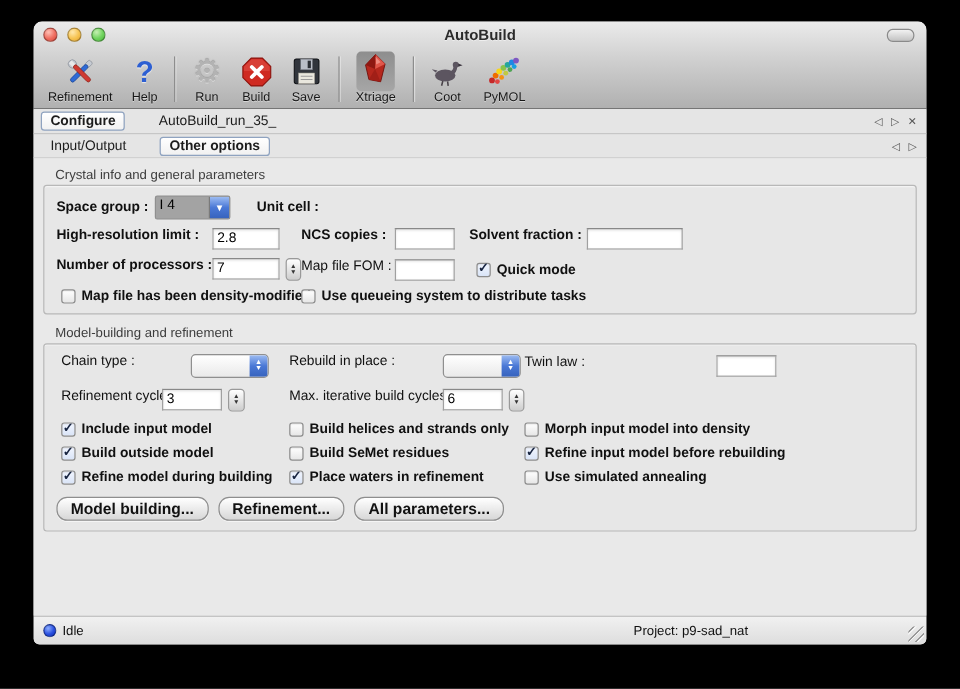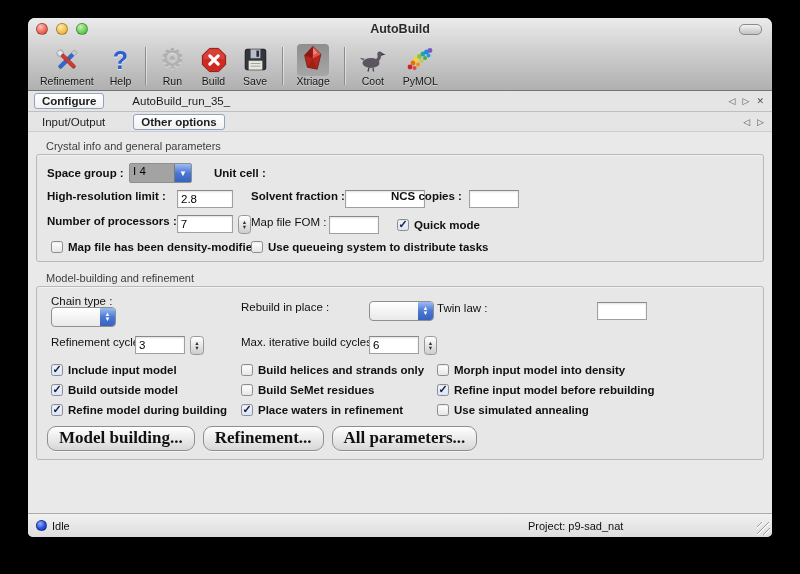--- a/index.html
+++ b/index.html
@@ -56,21 +56,21 @@
   .pcap{width:15px;background:linear-gradient(#9dbcf2,#4a78d6 50%,#3763bd);color:#fff;display:flex;flex-direction:column;align-items:center;justify-content:center;font-size:6px;line-height:5px;font-style:normal;}
   .pcap i{font-style:normal;}
   .cb{width:12px;height:12px;box-sizing:border-box;border:1px solid #8d8d8d;border-radius:2.5px;background:linear-gradient(#ffffff,#e6e6e6);
       display:inline-flex;align-items:center;justify-content:center;margin-right:5px;flex:none;box-shadow:inset 0 1px 1px rgba(0,0,0,.08);}
   .cb .ck{display:none;color:#16233f;font-weight:bold;font-size:11px;line-height:10px;margin-top:-2px;}
   .cb.checked{background:linear-gradient(#f2f6ff,#d9e4f7);}
   .cb.checked .ck{display:block;}
   .cbitem{display:flex;align-items:center;}
   .cblbl{font-size:11.5px;font-weight:bold;color:#101010;white-space:nowrap;}
   .btnrow{display:flex;gap:8px;margin-top:10px;}
-  .pbtn{font-family:Liberation Serif, serif;font-size:17px;font-weight:bold;color:#111;padding:1px 11px 2px 11px;border:1px solid #8e8e8e;
+  .pbtn{font-family:Liberation Sans, sans-serif;font-size:13px;font-weight:bold;color:#111;padding:1px 11px 2px 11px;border:1px solid #8e8e8e;
         border-radius:9px;background:linear-gradient(#ffffff,#d7d7d7);box-shadow:0 1px 0 rgba(255,255,255,.6);}
   
   .statusbar{height:23px;border-top:1px solid #ababab;background:linear-gradient(#f1f1f1,#dddddd);border-radius:0 0 5px 5px;
              display:flex;align-items:center;padding:0 6px;position:relative;font-size:11px;color:#111;}
   .led{width:11px;height:11px;border-radius:50%;margin:0 5px 0 2px;border:1px solid rgba(0,0,0,.35);box-sizing:border-box;
        background:radial-gradient(circle at 35% 30%,#8fb0ff,#2a50e0 55%,#0c2fb5);}
   .project{position:absolute;left:500px;}
   .grip{position:absolute;right:2px;bottom:2px;width:13px;height:13px;
         background:repeating-linear-gradient(135deg,transparent 0 3px,#9a9a9a 3px 4px,#f5f5f5 4px 5px);border-bottom-right-radius:4px;}
 </style>
@@ -225,26 +225,26 @@
             <span class="cbtn">▼</span>
           </span>
           <span class="lbl b" style="margin-left:22px;margin-right:8px;">Unit cell :</span>
         </div>
         <div class="grid3a">
           <span class="cell">
             <span class="lbl b" style="width:130px;">High-resolution limit :</span>
             <input class="txt w55" value="2.8" style="">
           </span>
           <span class="cell">
+            <span class="lbl b" style="width:78px;">NCS copies :</span>
+            <input class="txt w48" value="" style="">
+          </span>
+          <span class="cell">
             <span class="lbl b" style="width:98px;">Solvent fraction :</span>
             <input class="txt w80" value="" style="">
-          </span>
-          <span class="cell">
-            <span class="lbl b" style="width:78px;">NCS copies :</span>
-            <input class="txt w48" value="" style="">
           </span>
         </div>
         <div class="grid3a">
           <span class="cell">
             <span class="lbl b" style="width:130px;">Number of processors :</span>
             <input class="txt w55" value="7" style="">
             <span class="spin">
                 <span>▲</span>
                 <span>▼</span>
               </span>
@@ -270,21 +270,21 @@
             <span class="cblbl">Use queueing system to distribute tasks</span>
           </span>
         </div>
       </div>
     </div>
 
     <div class="group" style="margin-top:10px;">
       <div class="glabel">Model-building and refinement</div>
       <div class="gbox">
         <div class="grid3b" style="margin-bottom:9px;">
-          <span class="cell" style="padding-left:4px;flex-direction:column;">
+          <span class="cell" style="padding-left:4px;">
             <span class="lbl" style="width:108px;">Chain type :</span>
             <span class="popup">
               <span class="ptext">Auto</span>
               <span class="pcap">
                   <i>▲</i>
                   <i>▼</i>
                 </span>
             </span>
           </span>
           <span class="cell">

